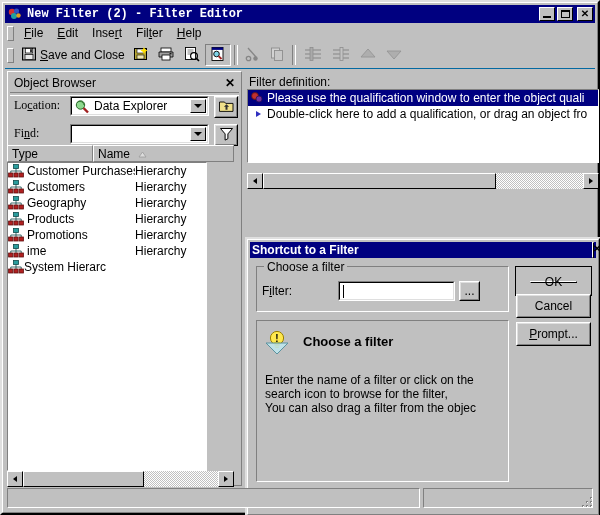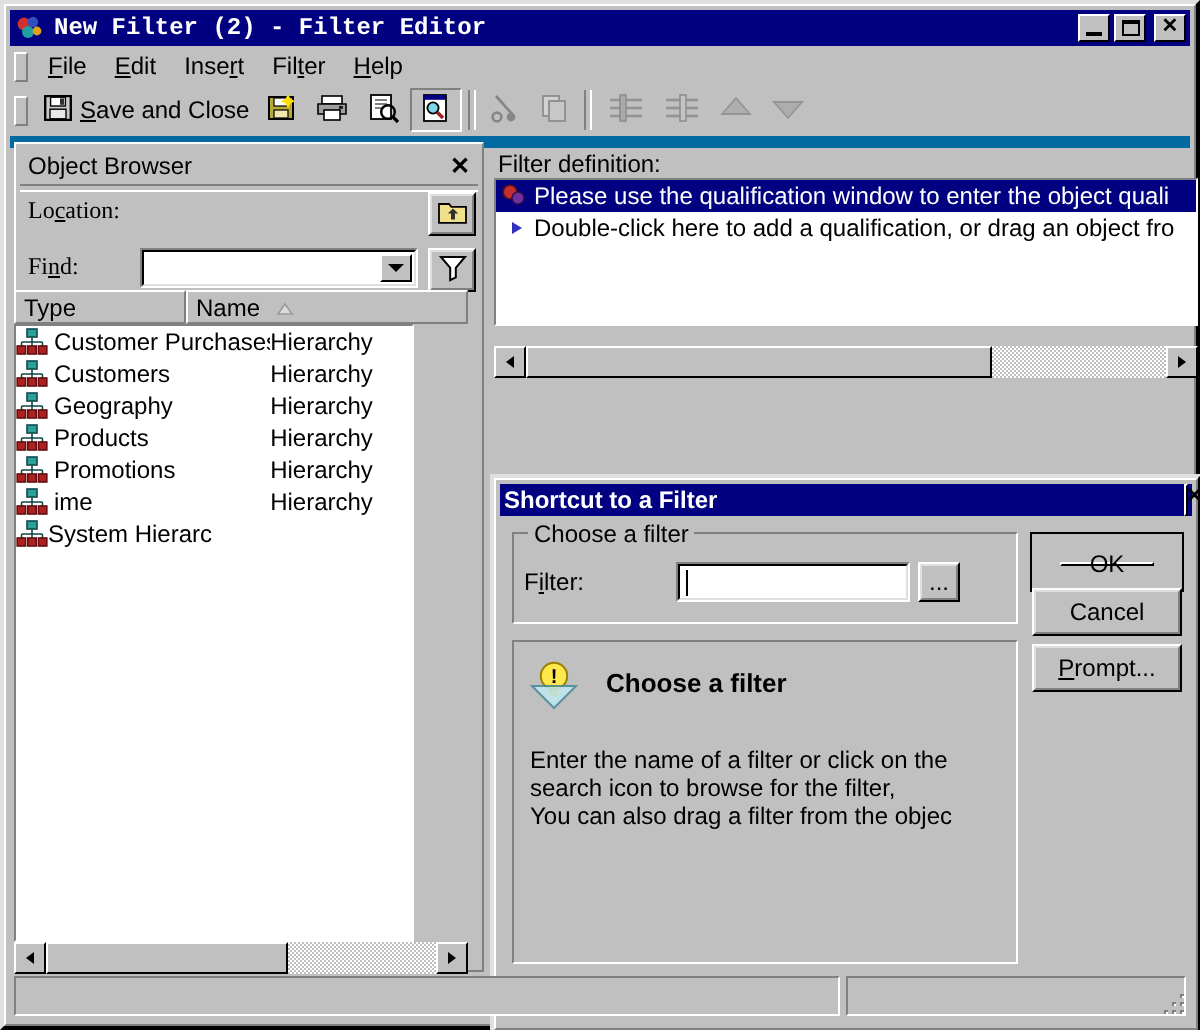--- a/index.html
+++ b/index.html
@@ -54,21 +54,21 @@
   .grip{width:7px;height:15px;margin:0 3px 0 2px;
     border-left:1px solid #fff;border-top:1px solid #fff;
     border-right:1px solid #808080;border-bottom:1px solid #808080;
     box-sizing:border-box;}
   .menu-item{padding:1px 7px;font-size:12px;color:#000;cursor:default;}
   .menu-item u{text-decoration:underline;}
   
   .toolbar{
     position:absolute;left:2px;top:39px;right:2px;height:26px;
     display:flex;align-items:center;background:#c0c0c0;
-    border-bottom:6px solid #0369a1;
+    border-bottom:1px solid #0369a1;
   }
   .tb-btn{
     height:22px;min-width:23px;display:flex;align-items:center;justify-content:center;
     gap:3px;padding:0 3px;box-sizing:border-box;border:1px solid transparent;
     cursor:default;font-size:12px;
   }
   .tb-btn.pressed{
     border-top:1px solid #808080;border-left:1px solid #808080;
     border-right:1px solid #fff;border-bottom:1px solid #fff;
     background:#c0c0c0;
@@ -411,20 +411,35 @@
 
   <div class="browser-pane">
     <div class="pane-title">
       <span class="cap">Object Browser</span>
       <span class="pane-close">✕</span>
     </div>
     <div class="pane-sep"></div>
 
     <div class="row" style="left:6px;top:26px;">
       <span class="lbl">Lo<u>c</u>ation:</span>
+    </div>
+    <div class="combo" style="position:absolute;left:62px;top:24px;width:139px;">
+      <span class="inner">
+        <span style="width:17px;height:15px;margin-left:2px;flex:0 0 auto;">
+          <svg width="17" height="15" viewBox="0 0 17 15">
+            <circle cx="6.5" cy="6" r="4.2" fill="#8fd98f" stroke="#2a6a2a" stroke-width="1"></circle>
+            <path d="M3 3.5 A4.2 4.2 0 0 1 10 6" fill="none" stroke="#2a6a2a" stroke-width="0.8"></path>
+            <line x1="9.5" y1="9" x2="14" y2="13.5" stroke="#a02020" stroke-width="2.4"></line>
+          </svg>
+        </span>
+        <span class="txt">Data Explorer</span>
+        <span class="arrow">
+              <span class="tri-down"></span>
+            </span>
+      </span>
     </div>
     <div class="sqbtn" style="position:absolute;left:206px;top:24px;">
       <span class="i2">
         <span>
           <svg width="17" height="15" viewBox="0 0 17 15">
             <path d="M1.5 4 h5 l1.2 1.4 h7.3 v8 h-13.5z" fill="#f0e08a" stroke="#000" stroke-width="0.9"></path>
             <path d="M8.5 6.2 l2.6 2.6 h-1.6 v3 h-2 v-3 h-1.6z" fill="#303030"></path>
           </svg>
         </span>
       </span>

